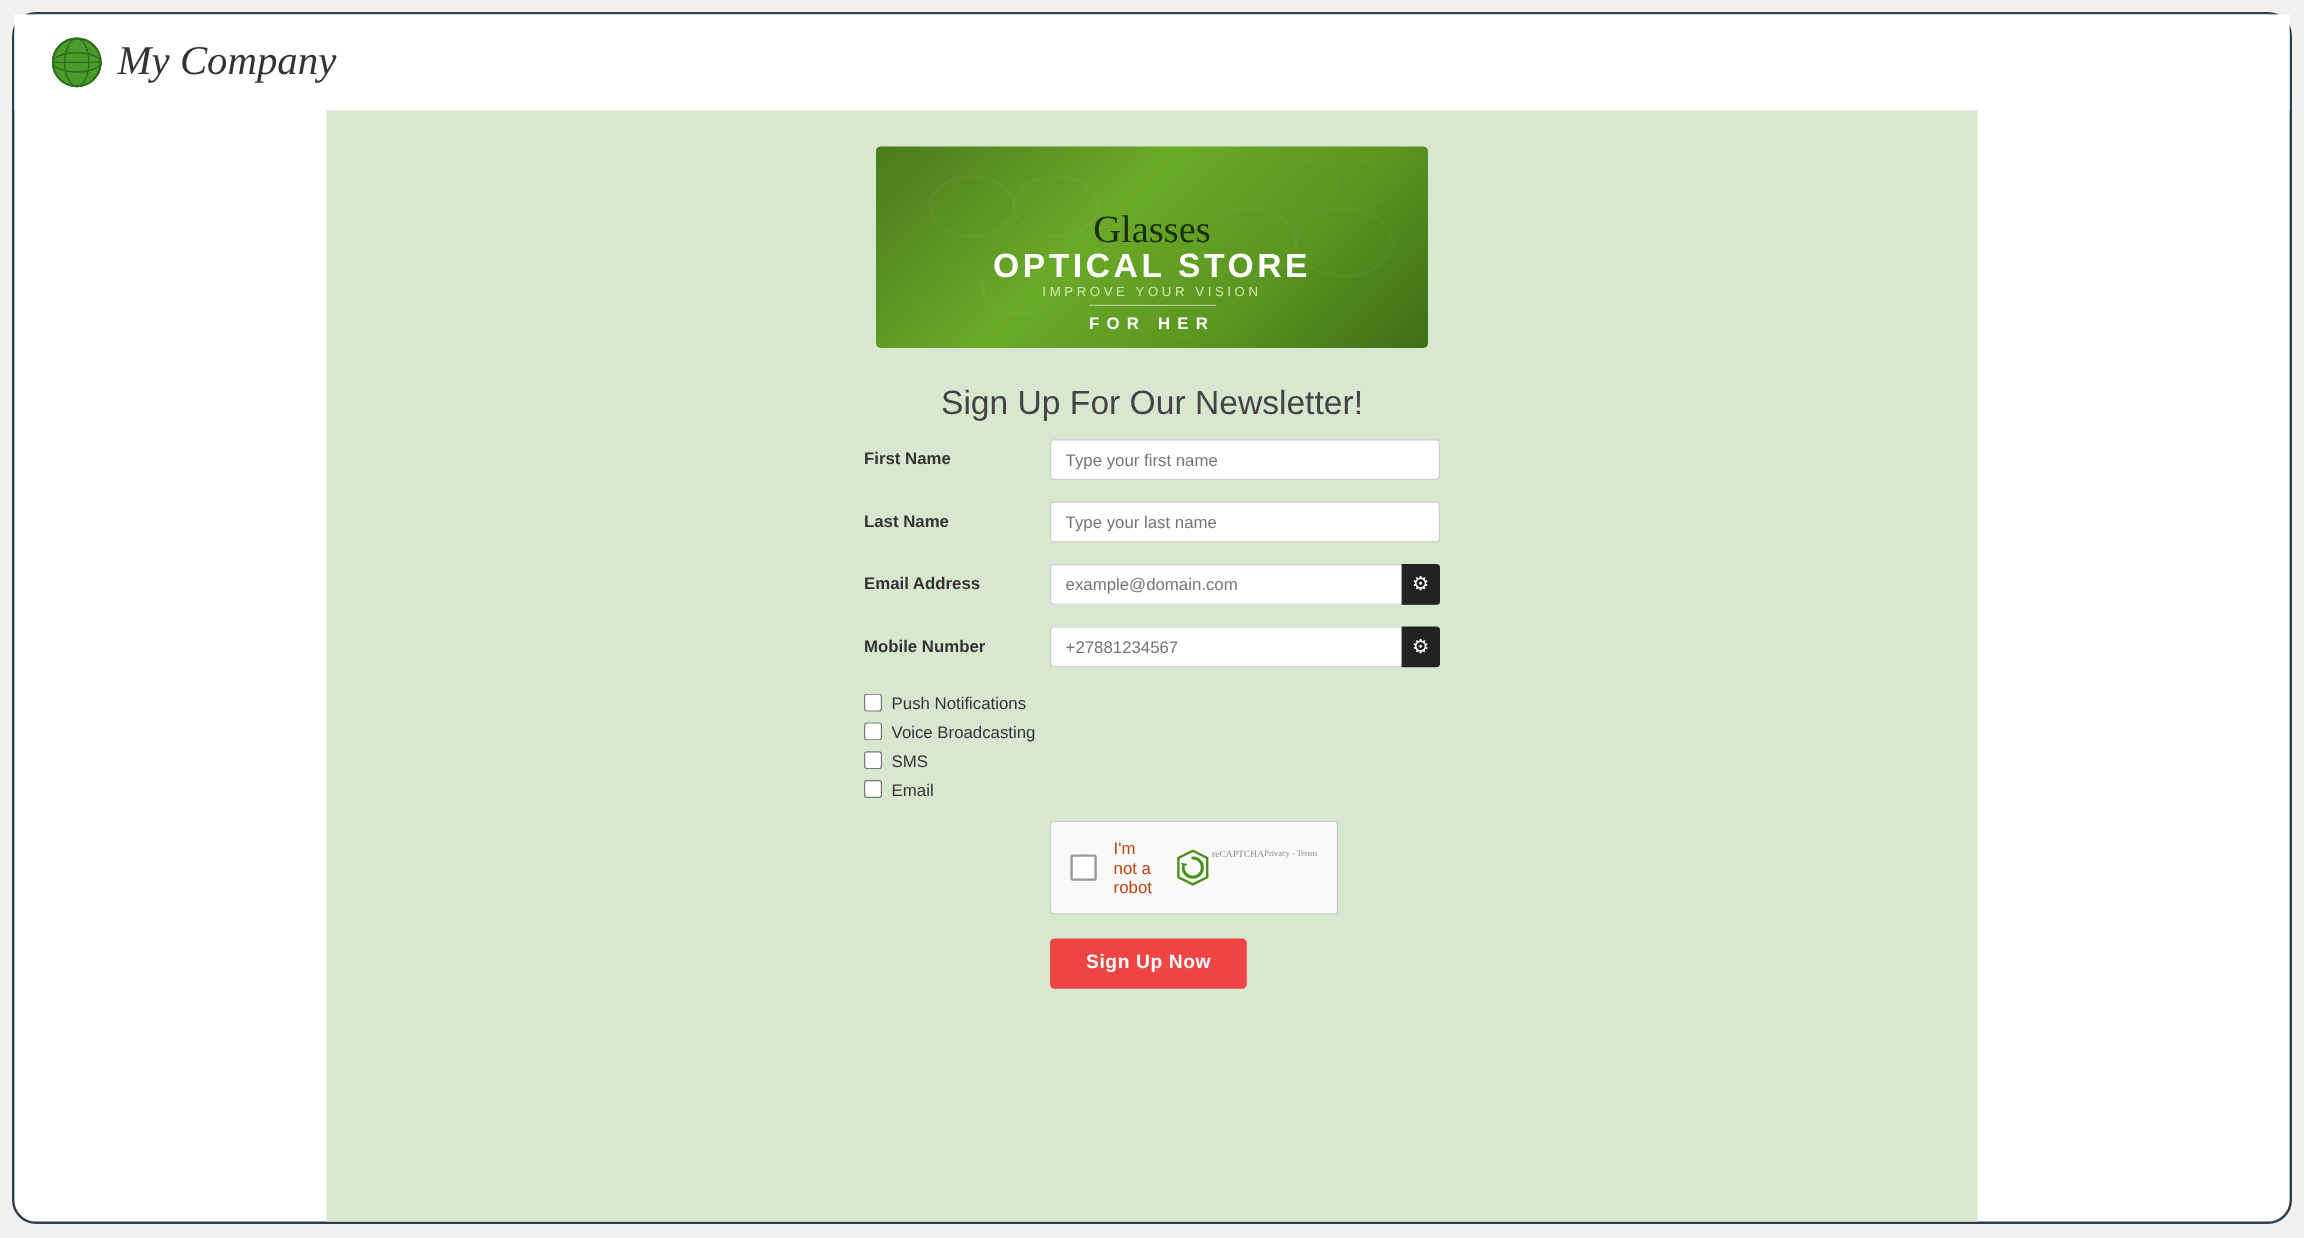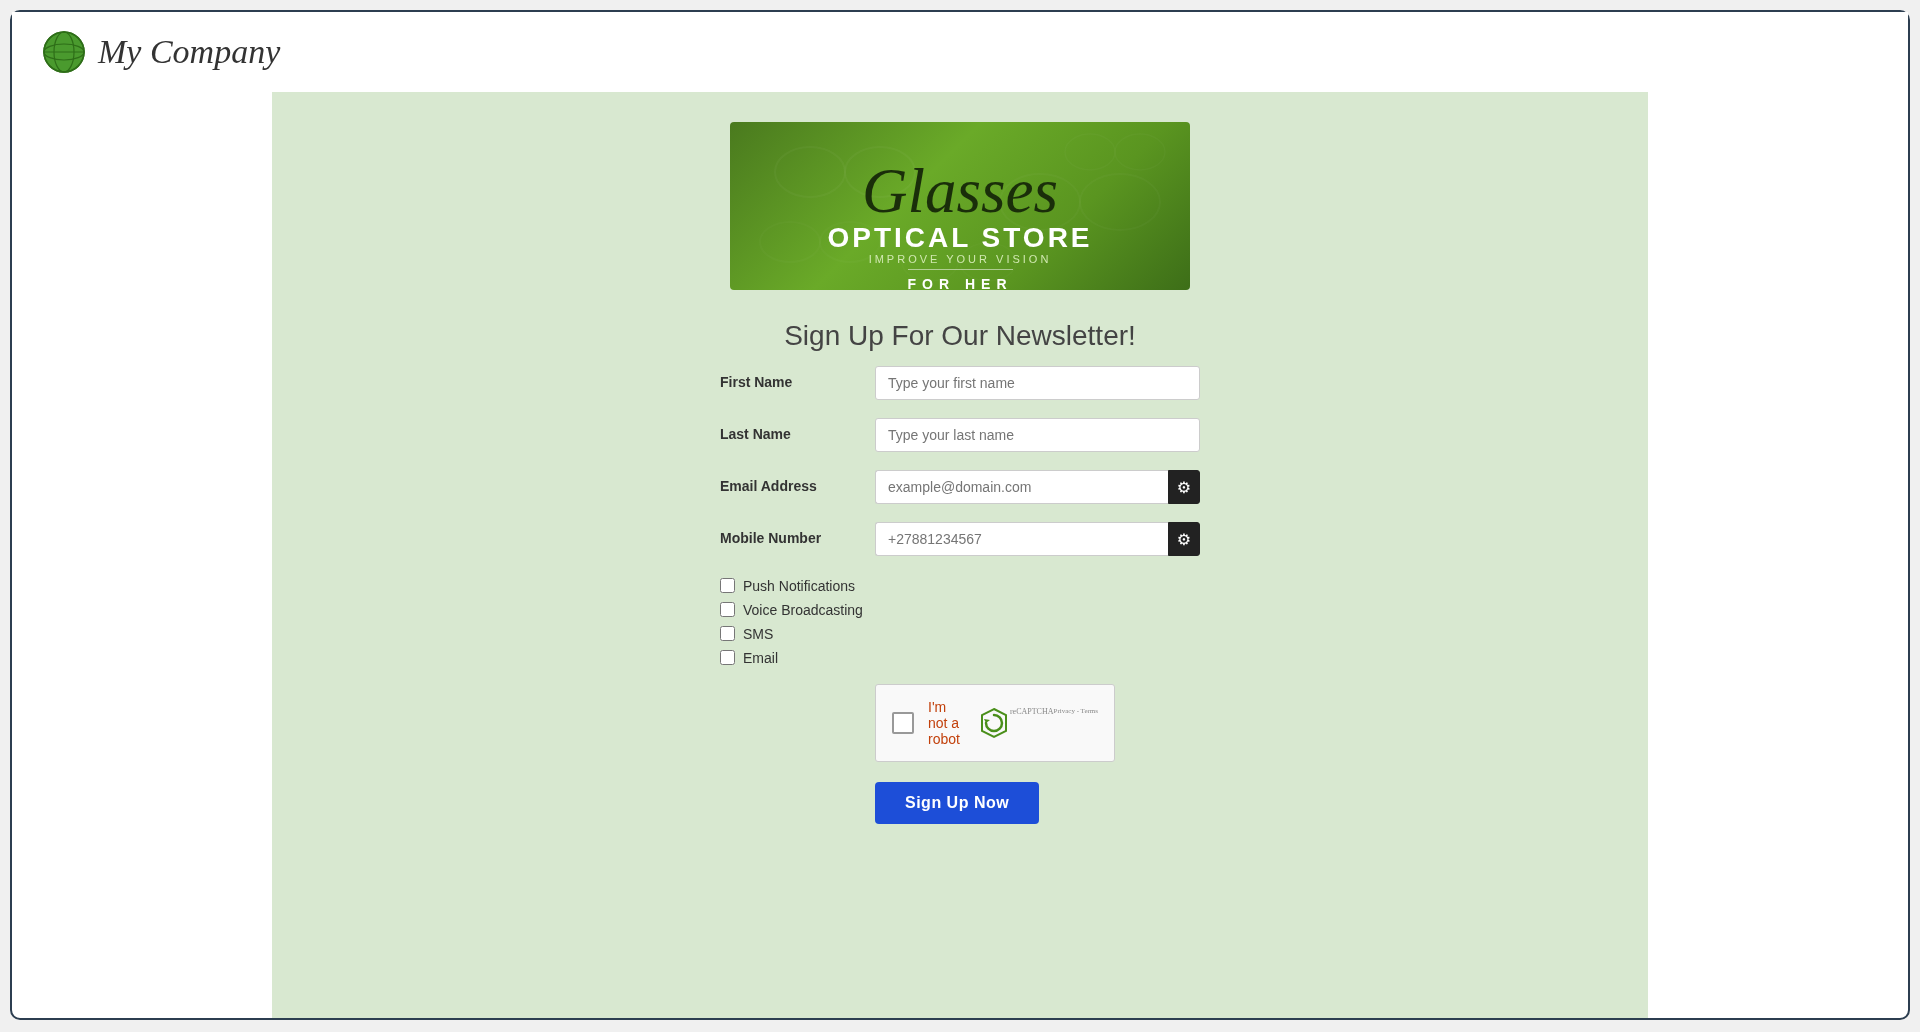--- a/index.html
+++ b/index.html
@@ -8,21 +8,21 @@
       background: #f0f0f0;
       font-family: Arial, sans-serif;
       min-height: 1032px;
       display: flex;
       flex-direction: column;
     }
 
     .outer-border {
       margin: 10px;
       border: 2px solid #2c3e50;
-      border-radius: 10px;
+      border-radius: 20px;
       background: #fff;
       min-height: 1010px;
       display: flex;
       flex-direction: column;
     }
 
     
     .header {
       display: flex;
       align-items: center;
@@ -62,23 +62,22 @@
       display: flex;
       flex-direction: column;
       align-items: center;
       justify-content: center;
       position: relative;
       overflow: hidden;
     }
 
     .banner-text-glasses {
       font-family: 'Brush Script MT', cursive, serif;
-      font-size: 63px;
+      font-size: 32px;
       color: #1a2e0a;
-      font-style: italic;
       z-index: 1;
       line-height: 1;
       margin-top: 40px;
     }
 
     .banner-text-optical {
       font-size: 28px;
       font-weight: 900;
       color: #fff;
       letter-spacing: 3px;
@@ -259,21 +258,21 @@
       font-size: 7px;
       color: #888;
     }
 
     
     .signup-btn-area {
       margin-left: 155px;
     }
 
     .signup-btn {
-      background: #1d4ed8;
+      background: #ef4444;
       color: #fff;
       border: none;
       padding: 12px 30px;
       font-size: 16px;
       font-weight: 600;
       border-radius: 4px;
       cursor: pointer;
       letter-spacing: 0.5px;
     }
 

